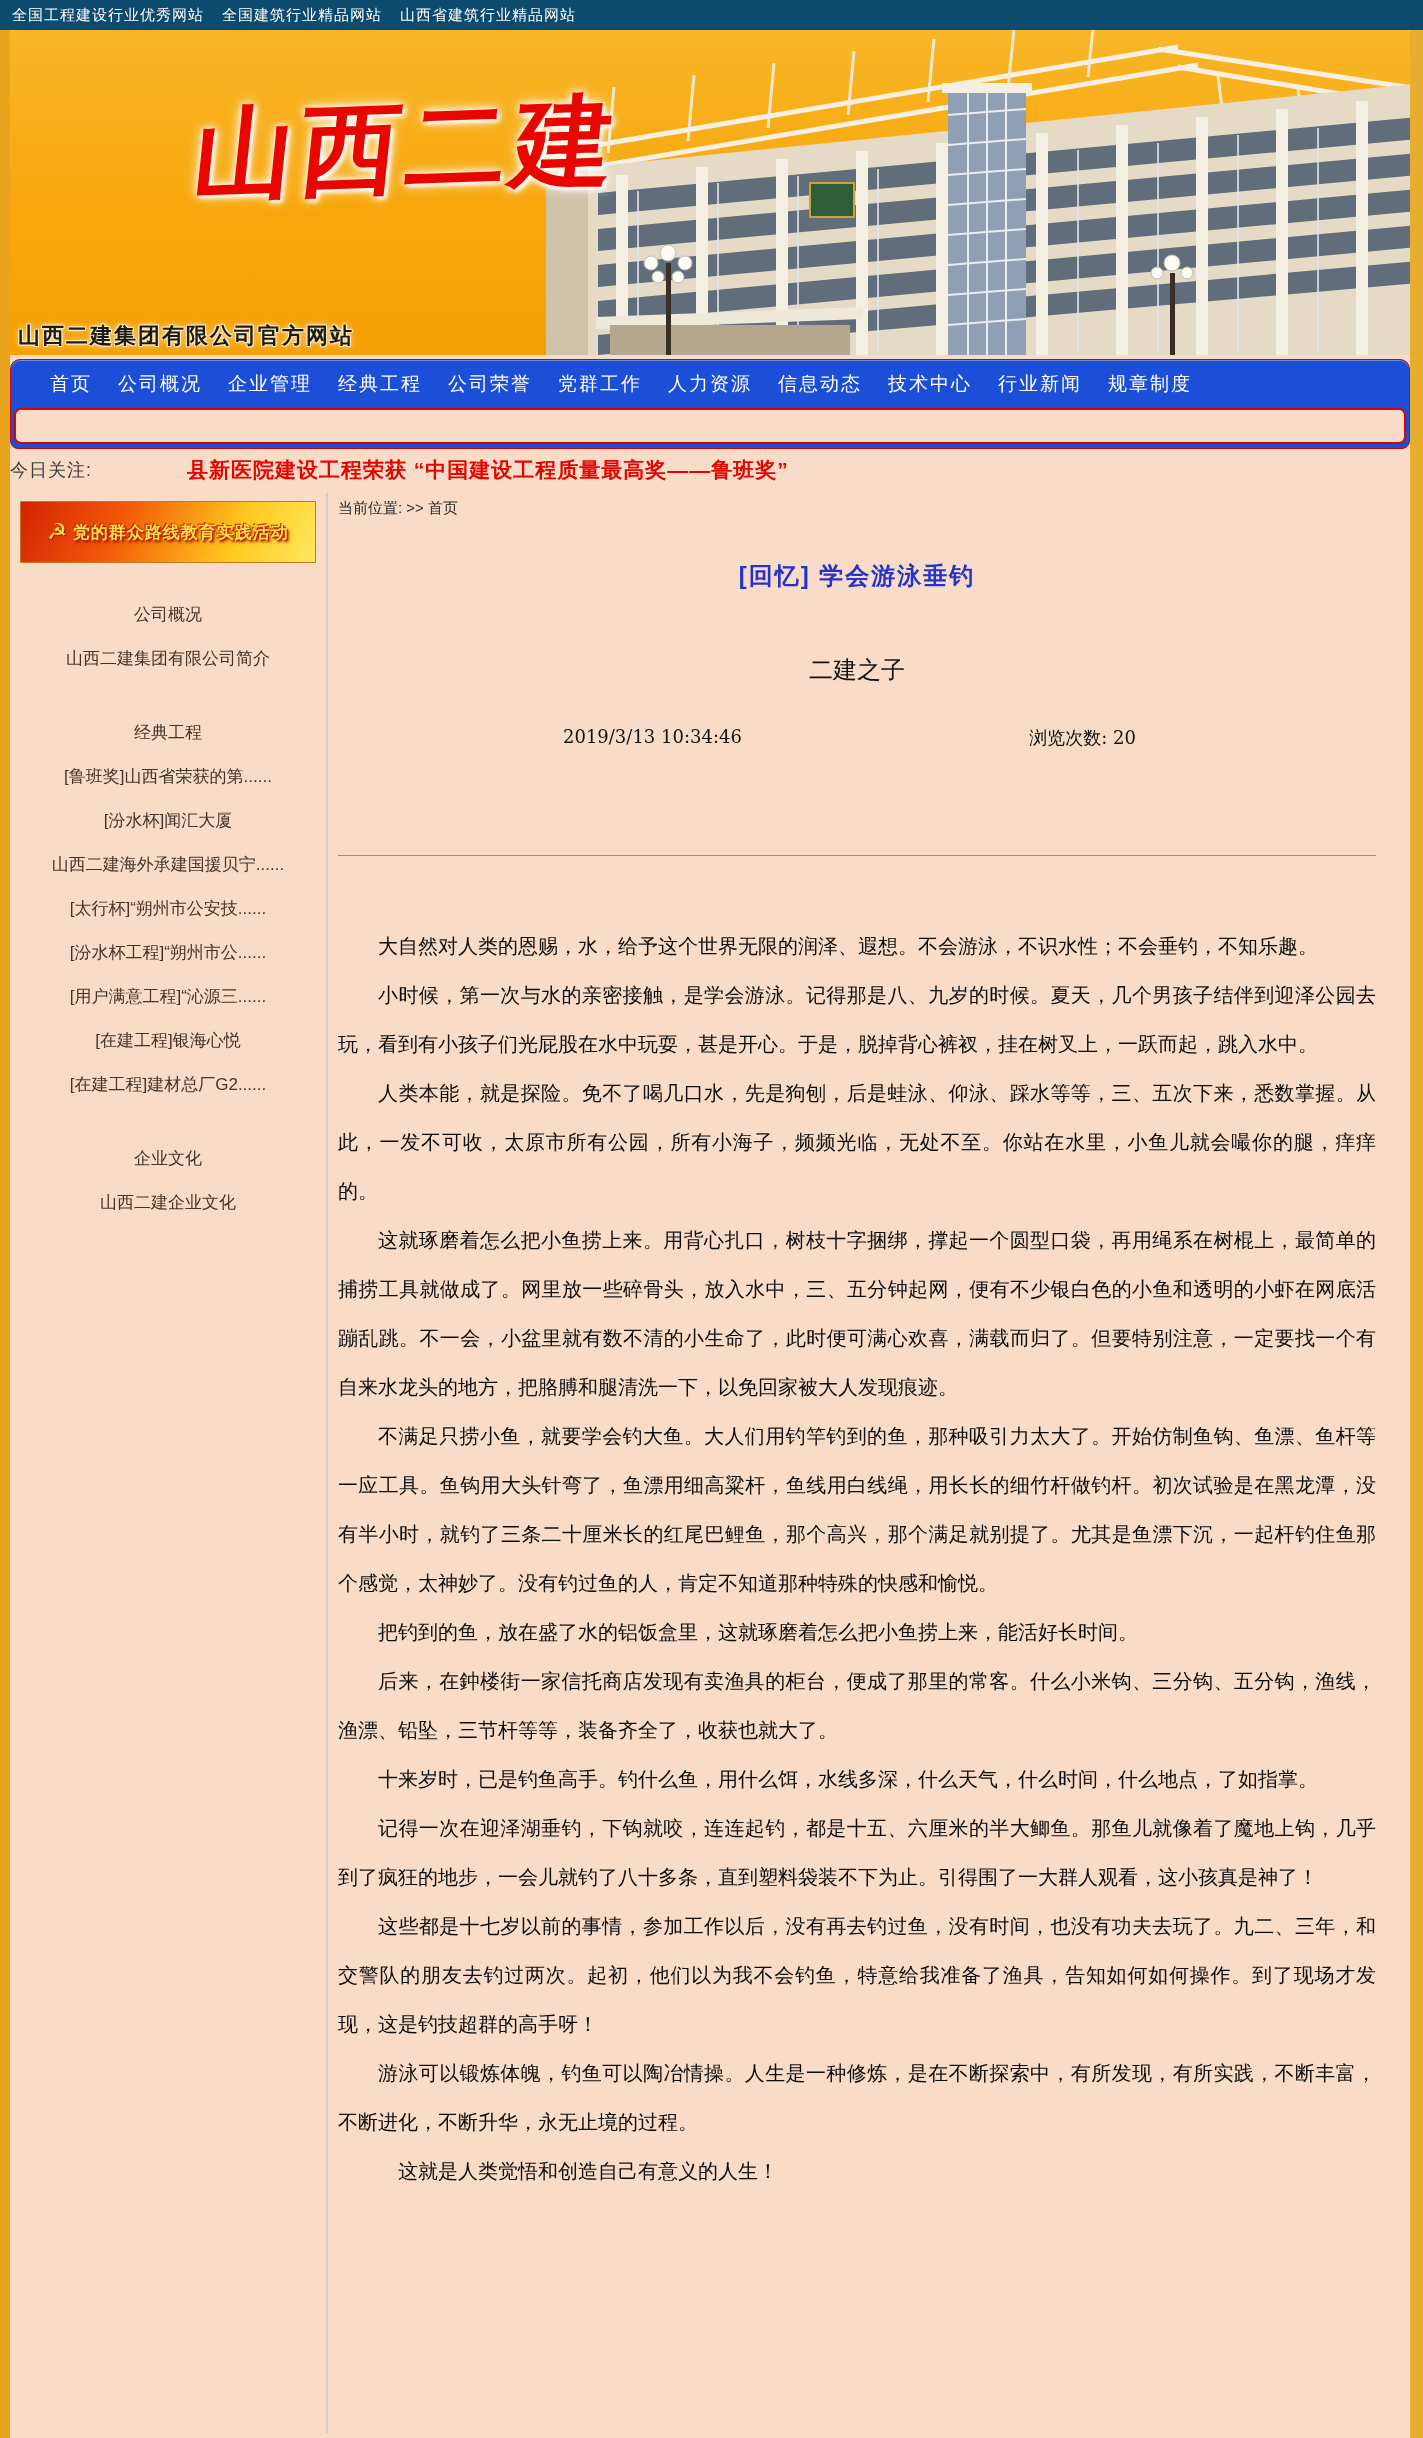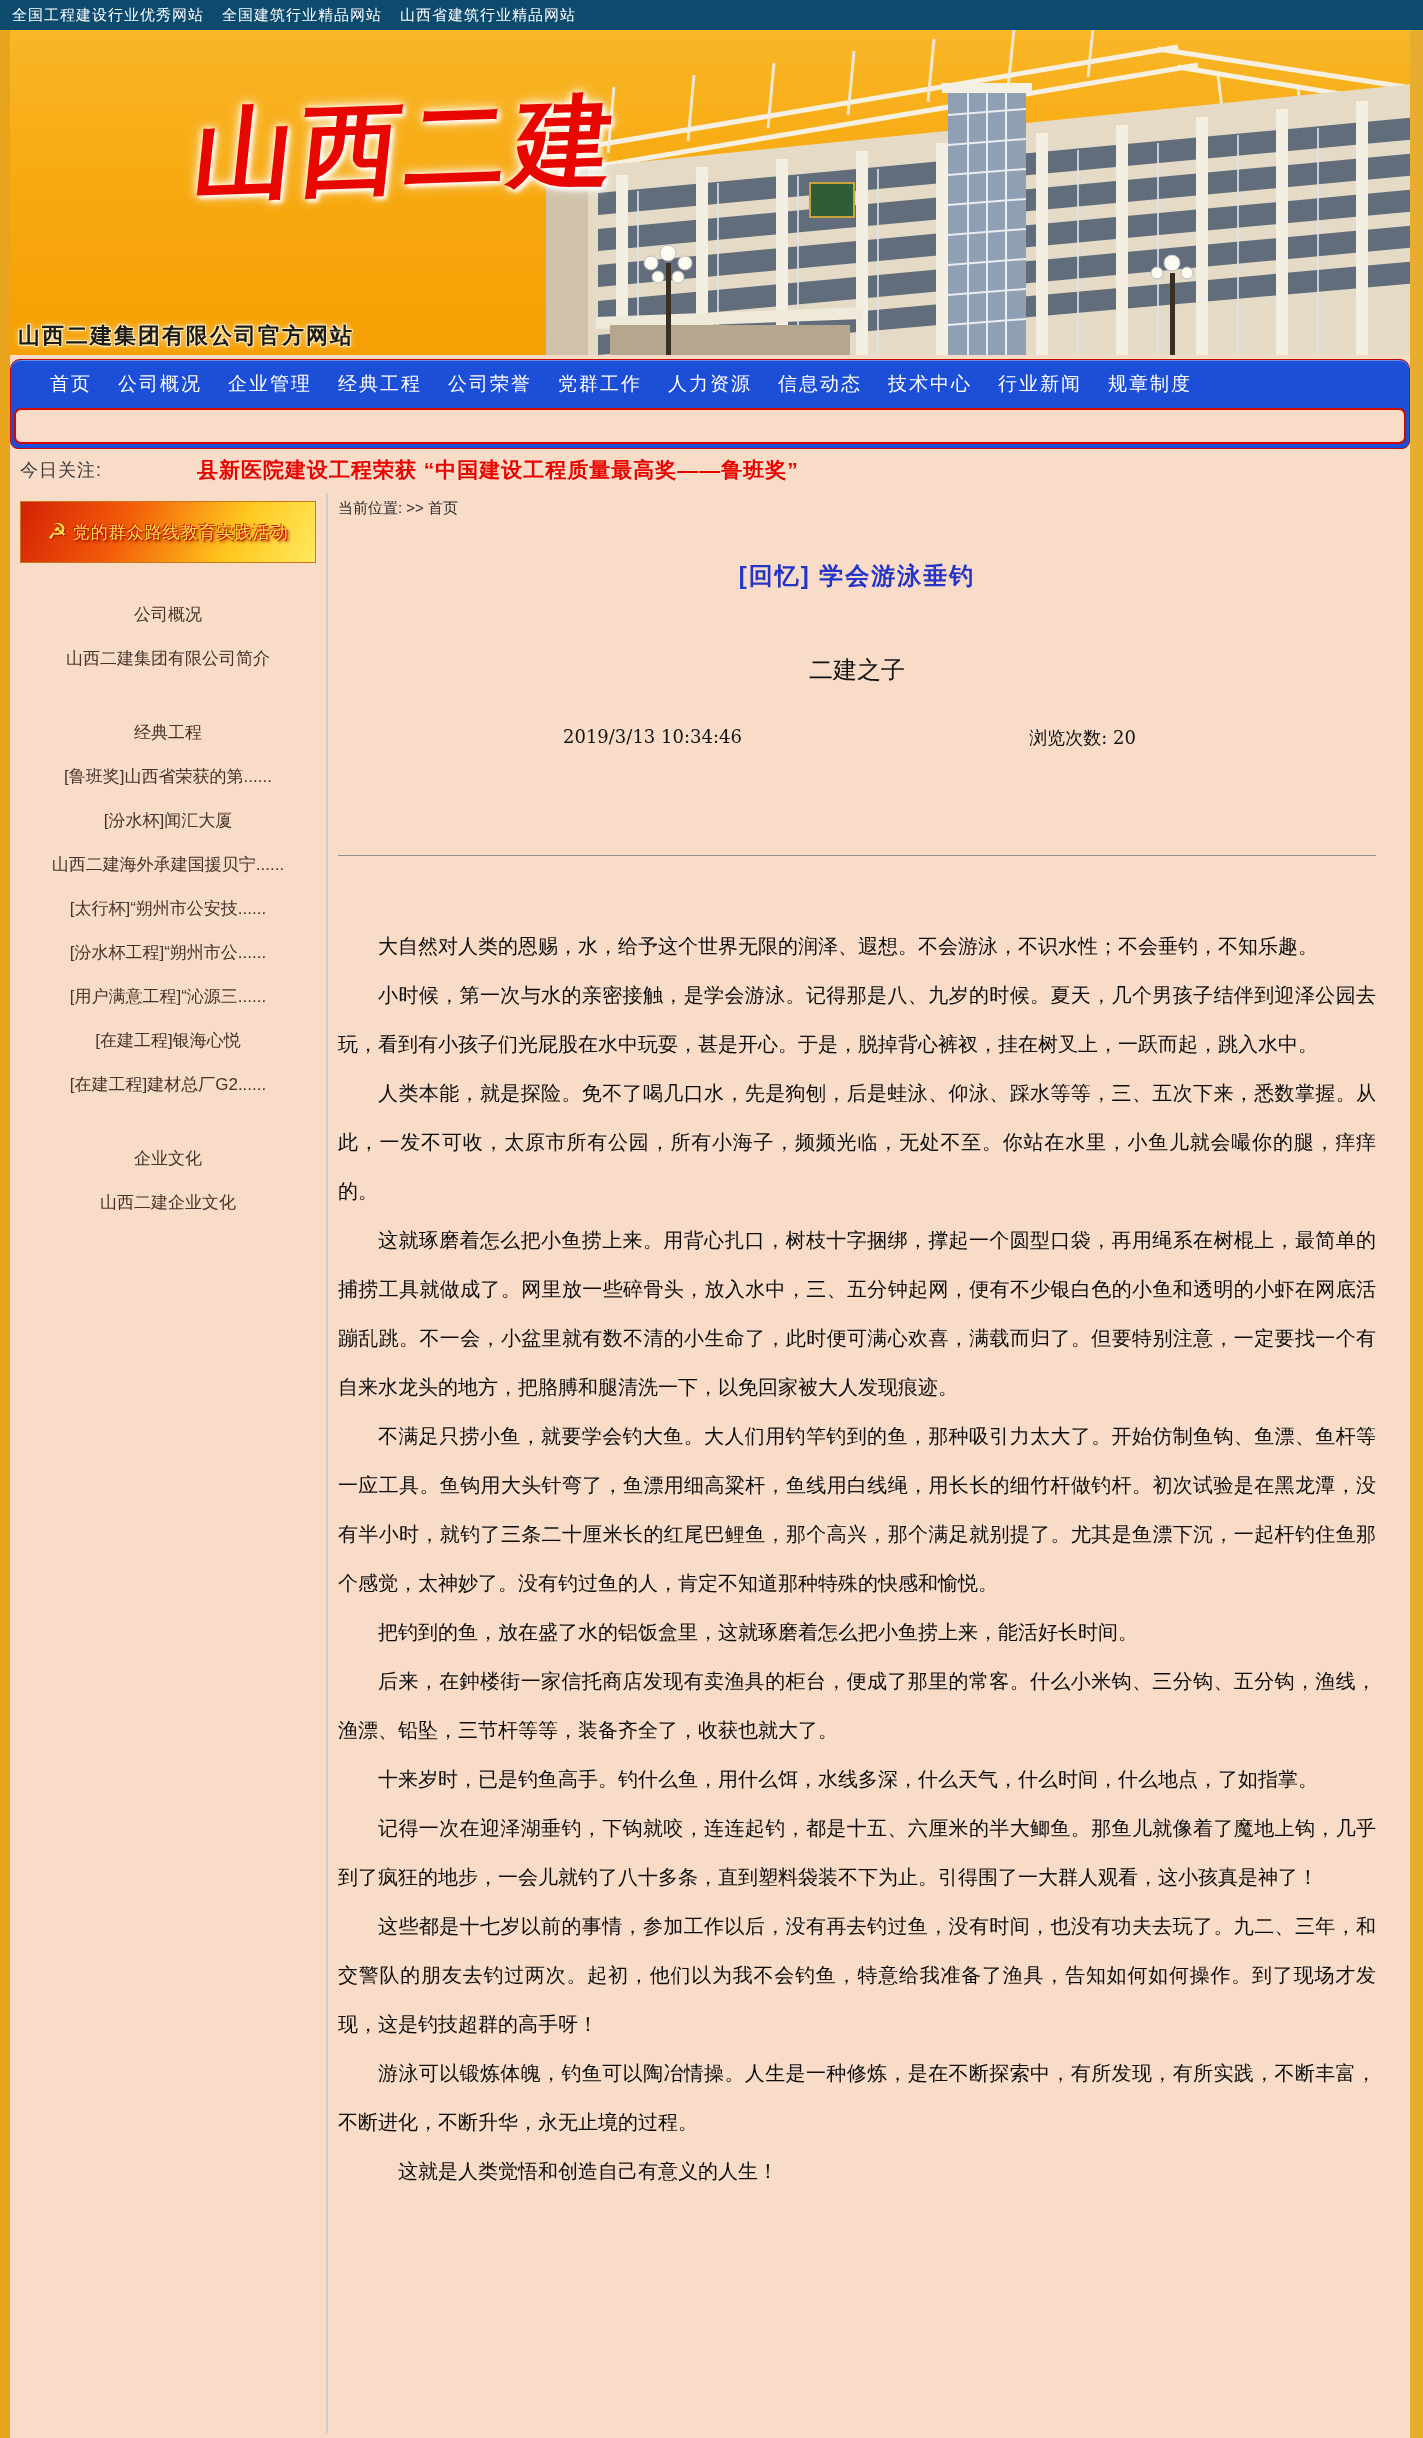--- a/index.html
+++ b/index.html
@@ -63,39 +63,39 @@
   .nav-row a {
     color:#ffffff; font-size:19px; text-decoration:none;
     padding:0 13px; letter-spacing:2px; white-space:nowrap;
   }
   .subbar {
     height:36px; margin:0 3px 4px 3px;
     background:#f8dcc8; border:2px solid #d00800; border-radius:7px;
   }
 
   
-  .today { display:flex; align-items:center; height:42px; padding-left:20px; margin-right:0; }
+  .today { display:flex; align-items:center; height:42px; padding-left:10px; margin-right:0; }
   .today .label { font-size:18px; color:#3c3c3c; letter-spacing:1px; }
   .today .headline {
     margin-left:95px; font-size:21px; font-weight:bold; color:#e60400;
     white-space:nowrap; overflow:hidden; letter-spacing:1px;
   }
 
   
   .main { display:flex; margin:2px 13px 0 10px; min-height:1940px; align-items:stretch; }
   .sidebar { width:316px; flex:none; padding-top:8px; }
   .side-banner {
     width:296px; height:62px; margin:0 auto;
     background:linear-gradient(115deg,#d42106 0%,#f35c09 35%,#ffc81e 72%,#ffe95e 100%);
     display:flex; align-items:center; justify-content:center; gap:6px;
     border:1px solid #c9781c;
   }
   .side-banner .emblem { font-size:22px; color:#ffe24a; text-shadow:1px 1px 1px #a01000; }
   .side-banner .btext {
-    font-size:17px; font-weight:normal; color:#ffe24a; letter-spacing:1px;
+    font-size:17px; font-weight:bold; color:#ffe24a; letter-spacing:1px;
     text-shadow:1px 1px 0 #c81600, -1px -1px 0 #c81600, 2px 2px 3px #8c0e00;
     white-space:nowrap;
   }
   .side-list { text-align:center; font-size:17px; color:#44332a; }
   .side-header { margin-top:30px; line-height:44px; }
   .side-item { line-height:44px; cursor:pointer; }
   .divider-v { width:2px; background:#cfcccc; flex:none; }
 
   
   .content { flex:1; padding:6px 34px 0 10px; }

